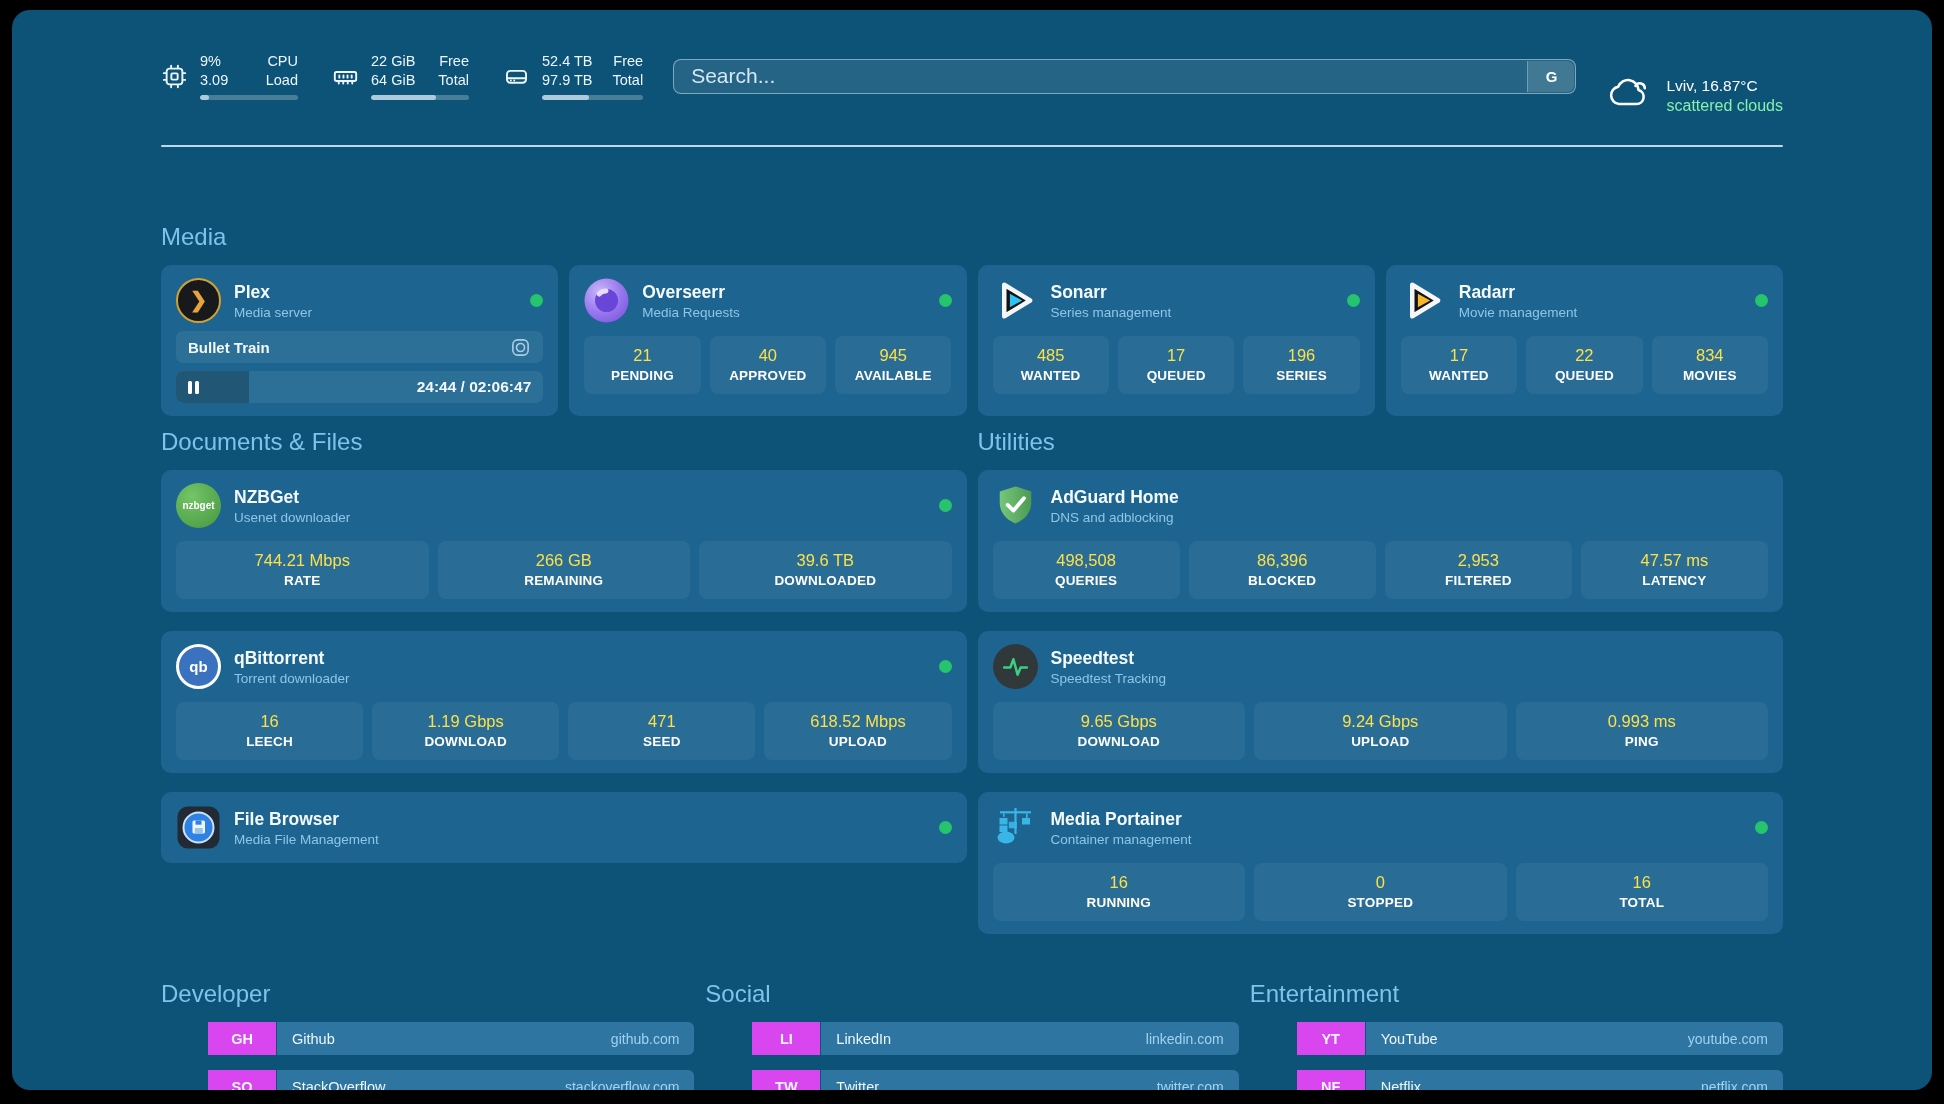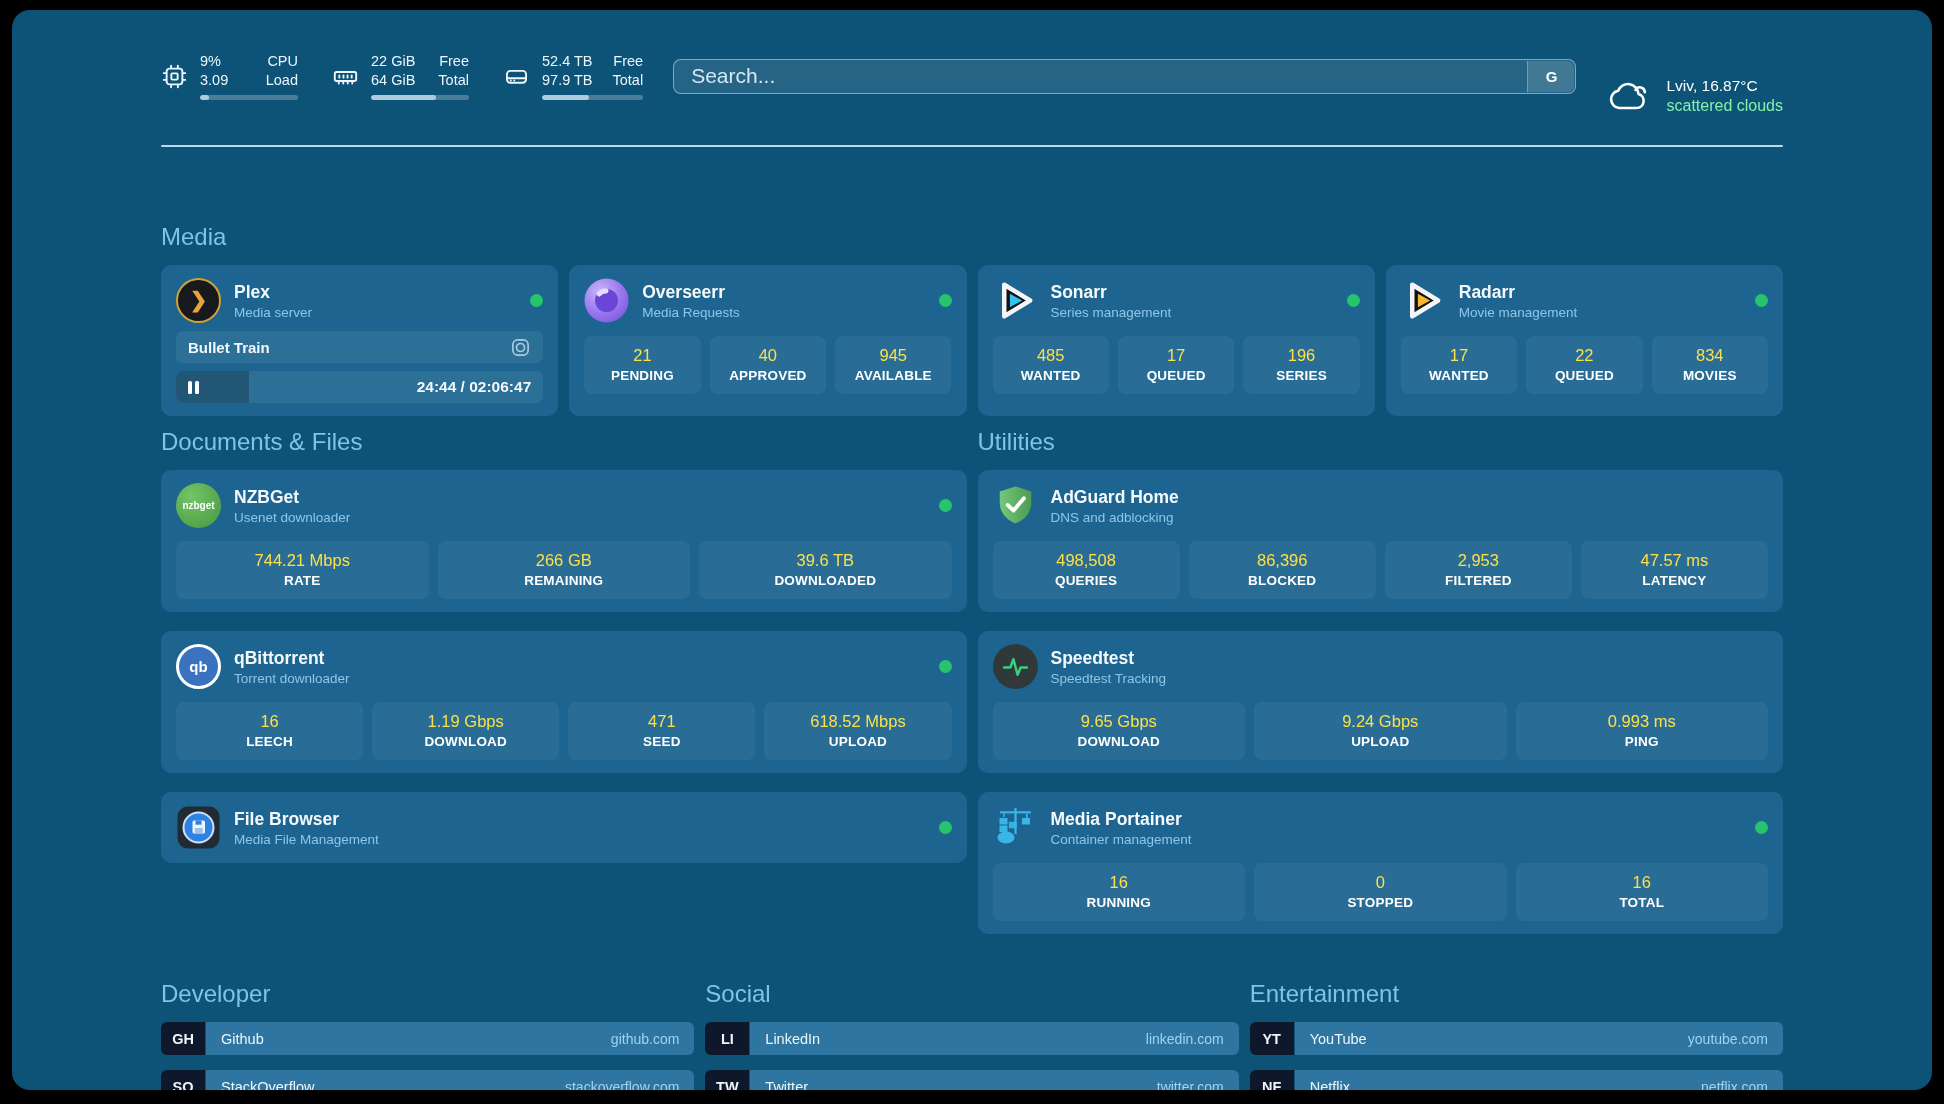--- a/index.html
+++ b/index.html
@@ -29,21 +29,21 @@
   .searchwrap { flex:1; margin:0 30px; display:flex; align-items:center; height:35px;
     background:rgba(255,255,255,.10); border:1px solid rgba(199,226,243,.55); border-radius:8px; }
   .search-input { flex:1; background:transparent; border:none; outline:none; color:#c4b5fd;
     font-size:21px; padding:0 17px; font-family:inherit; }
   .search-input::placeholder { color:#d5e8f3; }
   .search-engine-btn { width:47px; align-self:stretch; margin:1px; border:none;
     border-left:1px solid rgba(199,226,243,.35); background:rgba(255,255,255,.13);
     border-radius:0 7px 7px 0; color:#fff; font-size:15px; font-weight:600;
     font-family:inherit; cursor:pointer; }
 
-  .weather { display:flex; align-items:flex-end; gap:14px; color:#fff;margin-top:40px; }
+  .weather { display:flex; align-items:flex-start; gap:14px; color:#fff;margin-top:40px; }
   .weather-icon { width:46px; height:34px; }
   .weather-line1 { font-size:15.5px; }
   .weather-line2 { font-size:16px; color:#86efac; margin-top:2px; }
 
   .divider { margin-top:30px; height:2px; background:rgba(224,239,248,.85); border-radius:2px; }
 
   
   .section-title { color:#7cc4ea; font-size:24px; font-weight:500; margin:0 0 14px; }
   .media-section { margin-top:76px; }
   .media-grid { display:grid; grid-template-columns:repeat(4,1fr); gap:11px; align-items:stretch; }
@@ -73,22 +73,22 @@
   .pb-time { margin-left:auto; color:#f2f8fc; font-size:15.5px; font-weight:600; z-index:1; }
 
   .mid { display:flex; gap:11px; margin-top:12px; }
   .mid-col { flex:1; min-width:0; }
   .stack { display:flex; flex-direction:column; gap:19px; }
 
   
   .bookmarks { display:flex; gap:11px; margin-top:46px; }
   .bm-col { flex:1; min-width:0; }
   .bm-row { display:flex; height:33px; margin-bottom:15px; border-radius:6px; overflow:hidden; cursor:pointer; }
-  .bm-chip { width:44px; background:#0f172a; display:flex; align-items:center; justify-content:center;
-    color:#eef6fb; font-size:14.5px; font-weight:700; flex:0 0 auto; }
+  .bm-chip { width:68px; background:#d946ef; display:flex; align-items:center; justify-content:center;
+    color:#eef6fb; font-size:14.5px; font-weight:700; flex:0 0 auto;margin-left:47px; }
   .bm-pill { flex:1; background:#2e76a1; display:flex; align-items:center; padding:4px 15px; margin-left:1px; }
   .bm-name { color:#eef6fb; font-size:14.5px; }
   .bm-domain { margin-left:auto; color:#9fd3f0; font-size:14px; }
 
   
   .plex-logo { border-radius:50%; background:#17191c; border:2px solid #d0a231; }
   .plex-logo span { color:#e8a33d; font-size:21px; font-weight:700; line-height:1; transform:translateY(-1px); }
   .nzbget-logo { border-radius:50%; background:radial-gradient(circle at 35% 30%, #74c567, #45963f);
     color:#fff; font-size:10px; font-weight:700; }
   .qb-logo { width:45px; height:45px; border-radius:50%; background:#3a72c0; border:3px solid #ffffff;

